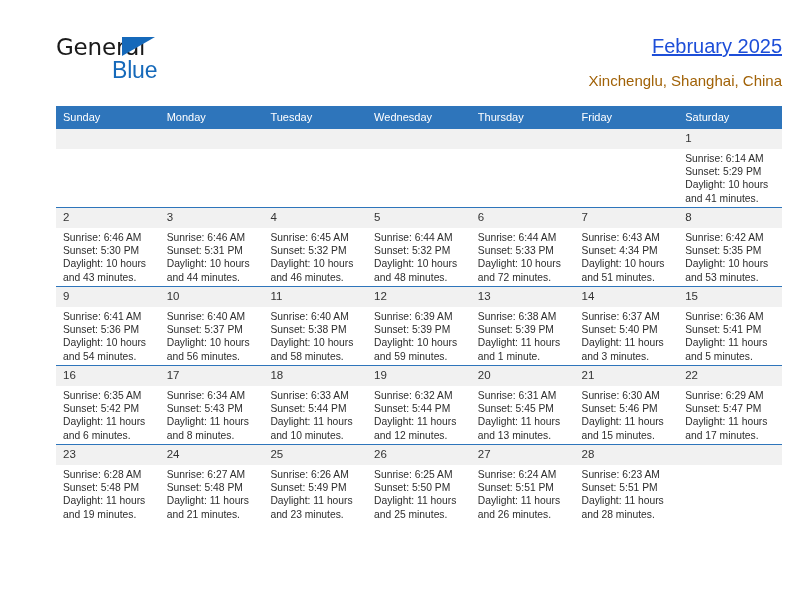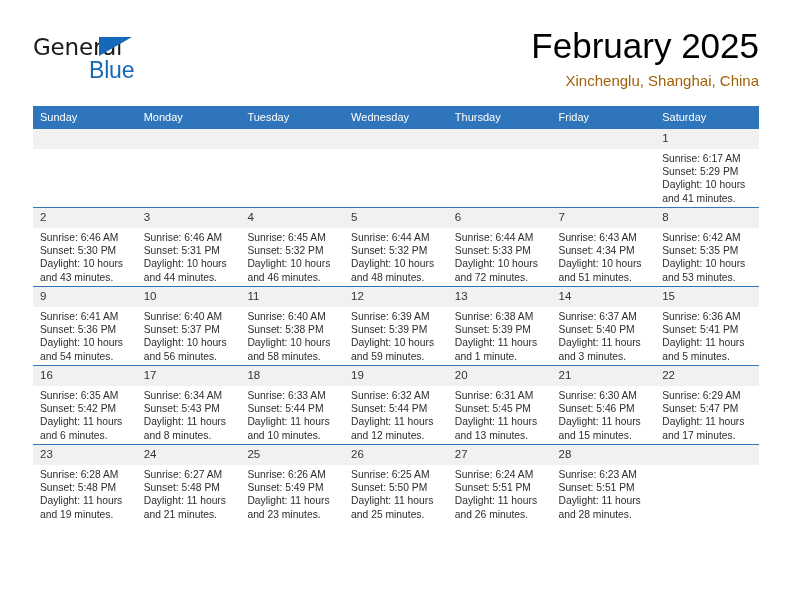--- a/index.html
+++ b/index.html
@@ -13,20 +13,21 @@
     height: 612px;
     font-family: "Liberation Sans", sans-serif;
     color: #222222;
     overflow: hidden;
   }
   .page {
     position: relative;
     width: 692px;
     height: 612px;
     box-sizing: border-box;
+    margin-left: 23px;
   }
 
   
   .header {
     position: absolute;
     left: 33px;
     top: 30px;
     width: 726px;
     height: 70px;
   }
@@ -66,24 +67,25 @@
     font-family: Liberation Sans, sans-serif;
     font-weight: 400;
   }
   .title-block {
     position: absolute;
     right: 0;
     top: 0;
     text-align: right;
   }
   .cal-title {
-    font-size: 35px;
-    color: #000000;
+    font-size: 20px;
+    color: #1d4ed8;
     line-height: 32px;
     white-space: nowrap;
+    text-decoration: underline;
   }
   .cal-subtitle {
     font-size: 15px;
     color: #a16207;
     line-height: 22px;
     margin-top: 8px;
     white-space: nowrap;
   }
 
   
@@ -190,21 +192,21 @@
           </td>
           <td class="empty">
             <span class="daynum"></span>
           </td>
           <td class="empty">
             <span class="daynum"></span>
           </td>
           <td>
             <span class="daynum">1</span>
             <div class="details">
-              <div>Sunrise: 6:17 AM</div>
+              <div>Sunrise: 6:14 AM</div>
               <div>Sunset: 5:29 PM</div>
               <div class="daylight">Daylight: 10 hours and 41 minutes.</div>
             </div>
           </td>
         </tr>
         <tr class="week-row">
           <td>
             <span class="daynum">2</span>
             <div class="details">
               <div>Sunrise: 6:46 AM</div>

